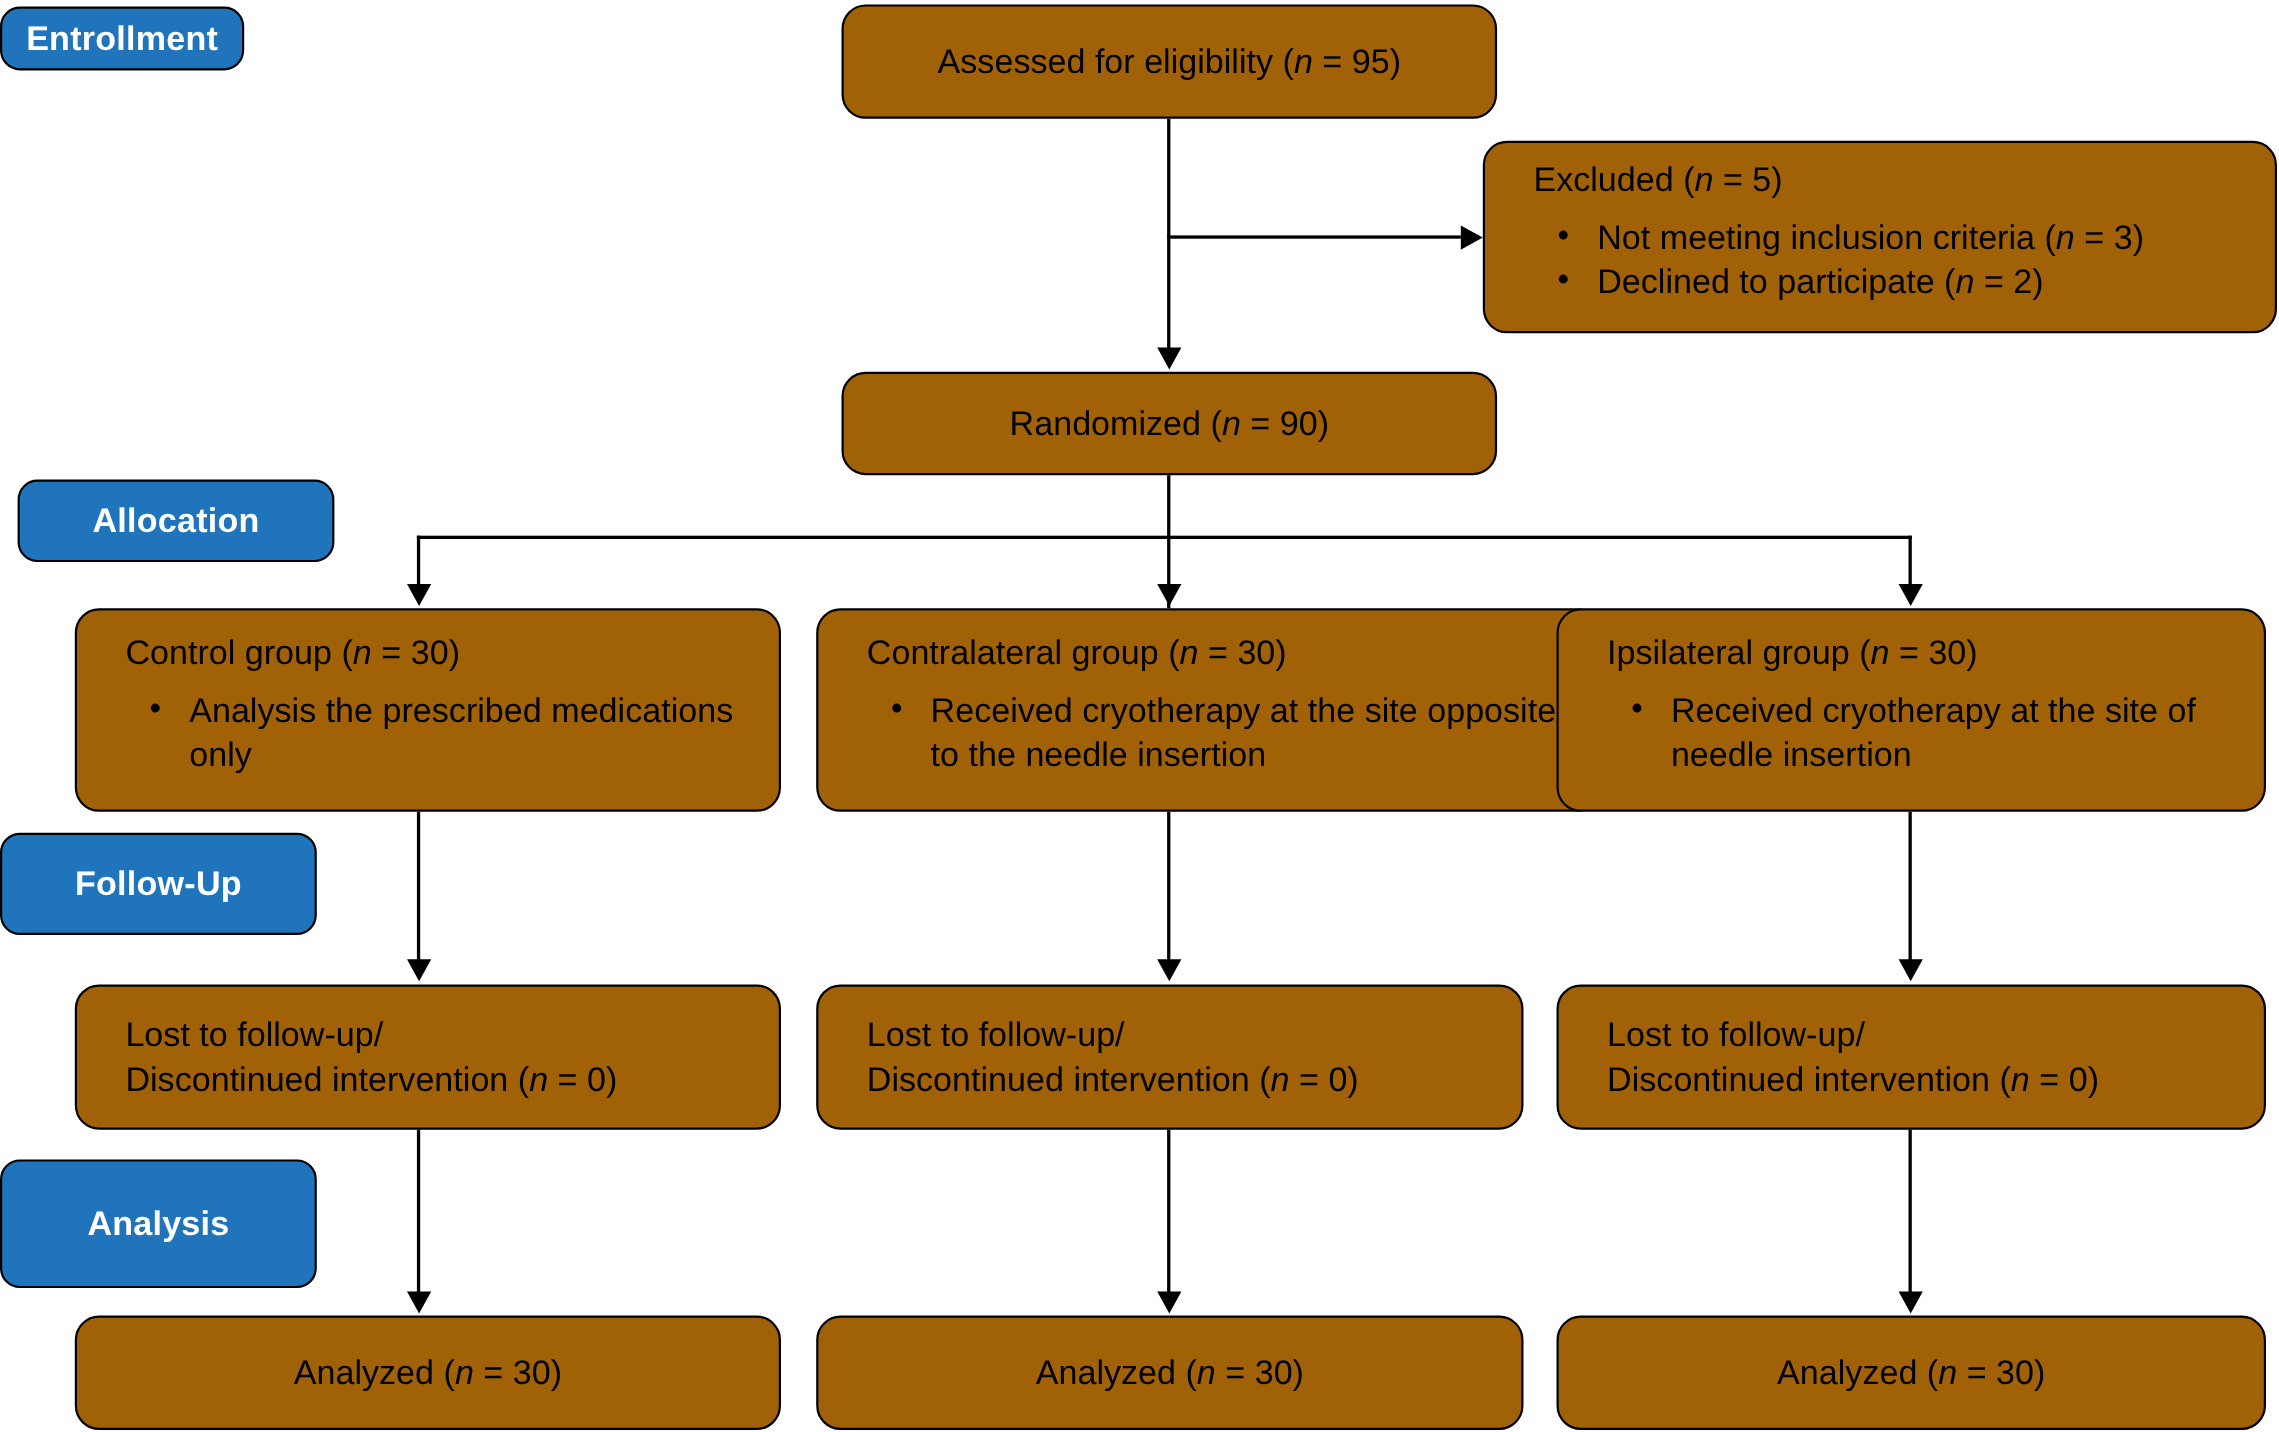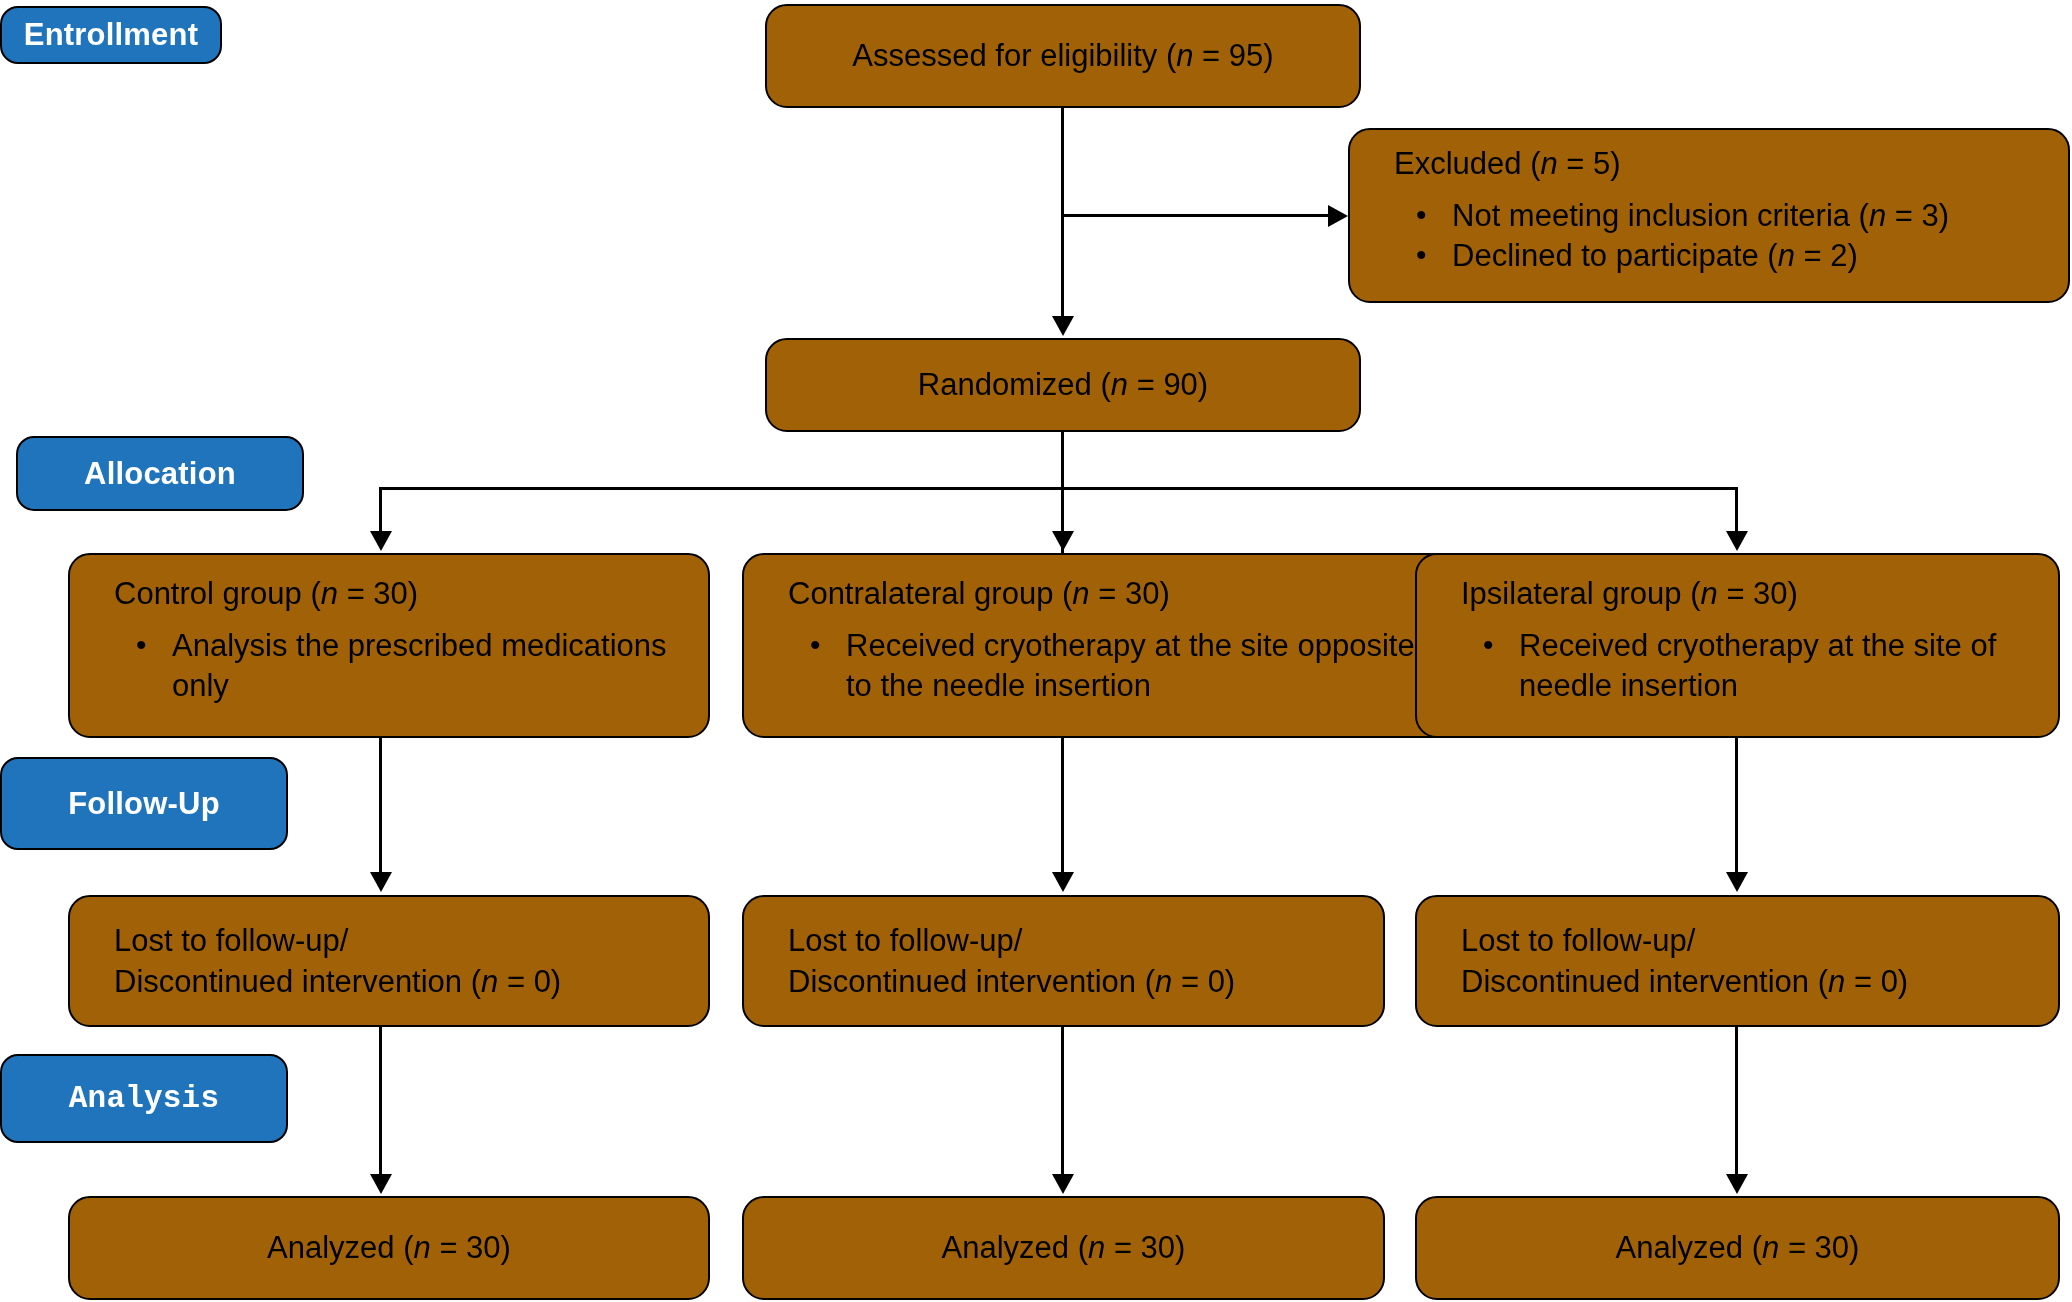--- a/index.html
+++ b/index.html
@@ -94,21 +94,21 @@
   </div>
 
   <div class="stage-label" style="left:0px; top:436px; width:288px; height:75px;margin-left:16px;">
     <span>Allocation</span>
   </div>
 
   <div class="stage-label" style="left:0px; top:757px; width:288px; height:93px;">
     <span>Follow-Up</span>
   </div>
 
-  <div class="stage-label" style="left:0px; top:1054px; width:288px; height:89px;font-family:Liberation Mono, monospace;">
+  <div class="stage-label" style="left:0px; top:1054px; width:288px; height:117px;">
     <span>Analysis</span>
   </div>
 
   <div class="node center" style="left:765px; top:4px; width:596px; height:104px;">
     <div class="title"><span>Assessed for eligibility (</span><em class="n">n</em><span> = 95)</span></div>
   </div>
 
   <div class="node left-pad" style="left:1348px; top:128px; width:722px; height:175px;">
     <div class="title"><span>Excluded (</span><em class="n">n</em><span> = 5)</span></div>
     <ul class="bullets">

